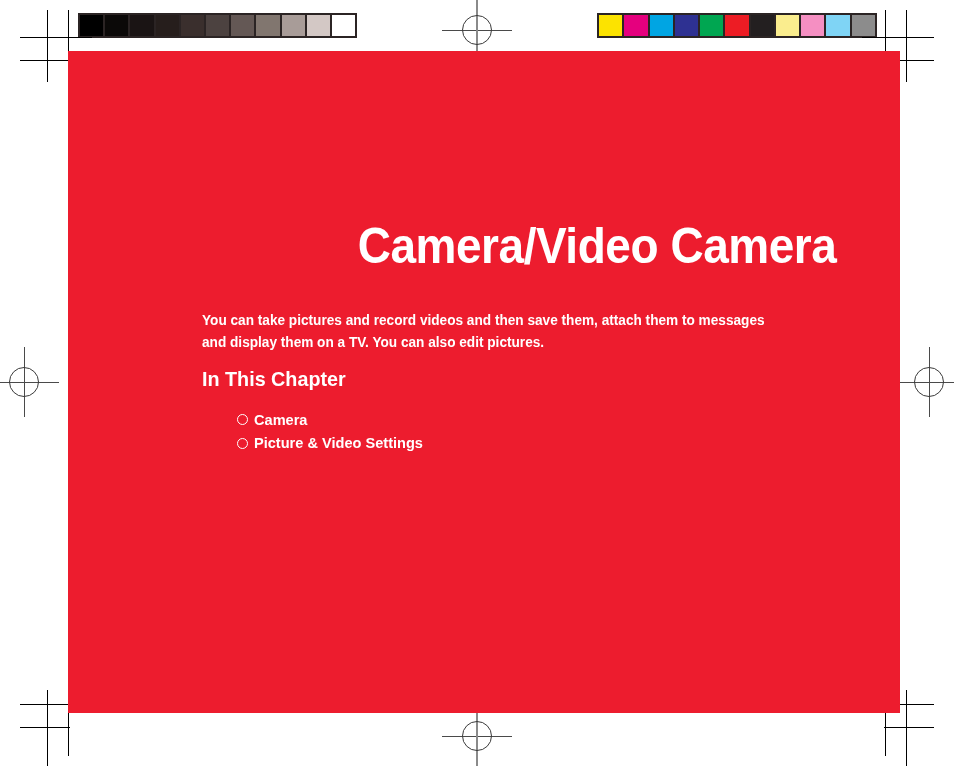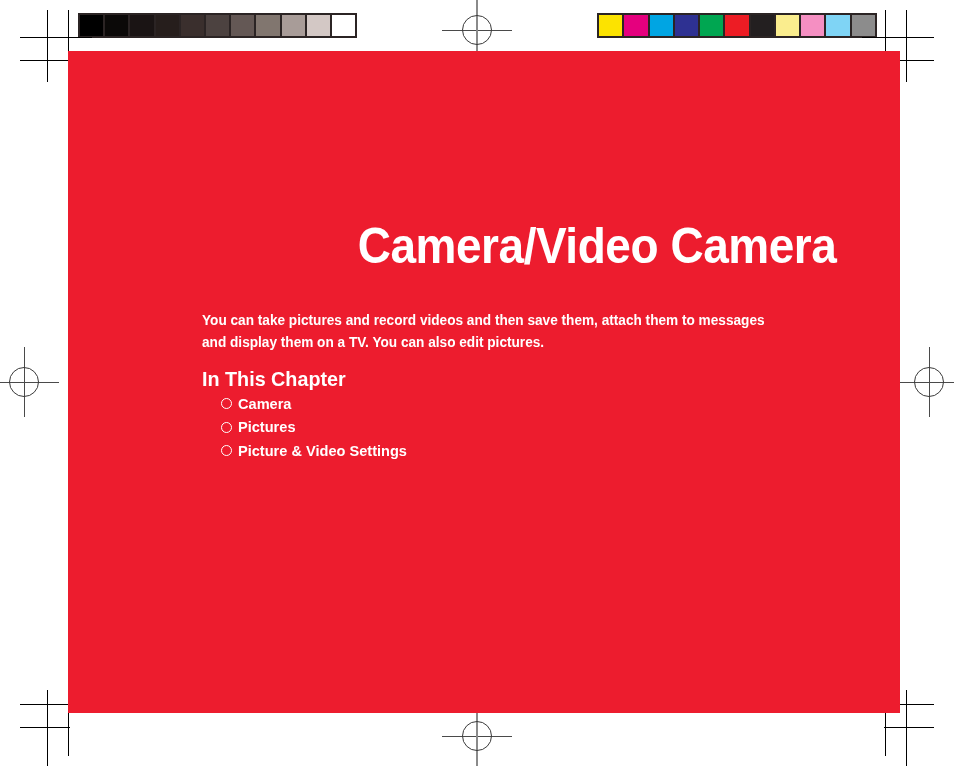--- a/index.html
+++ b/index.html
@@ -129,21 +129,21 @@
     font-size: 21px;
     line-height: 26px;
     transform: scaleX(0.94);
     transform-origin: left top;
   }
 
   .chapter-list {
     position: absolute;
     left: 153px;
     top: 341px;
-    margin: 0;
+    margin: 16px;
     padding: 0;
     list-style: none;
   }
   .chapter-list li {
     display: flex;
     align-items: center;
     height: 23.5px;
   }
   .bullet {
     width: 11px;
@@ -244,21 +244,17 @@
 
   <h2 class="section-heading">In This Chapter</h2>
 
   <ul class="chapter-list">
     <li>
       <span class="bullet"></span>
       <span class="item-label">Camera</span>
     </li>
     <li>
       <span class="bullet"></span>
-      <span class="item-label">Pictures</span>
-    </li>
-    <li>
-      <span class="bullet"></span>
       <span class="item-label">Picture &amp; Video Settings</span>
     </li>
   </ul>
 
 </div>
 
 </body></html>

